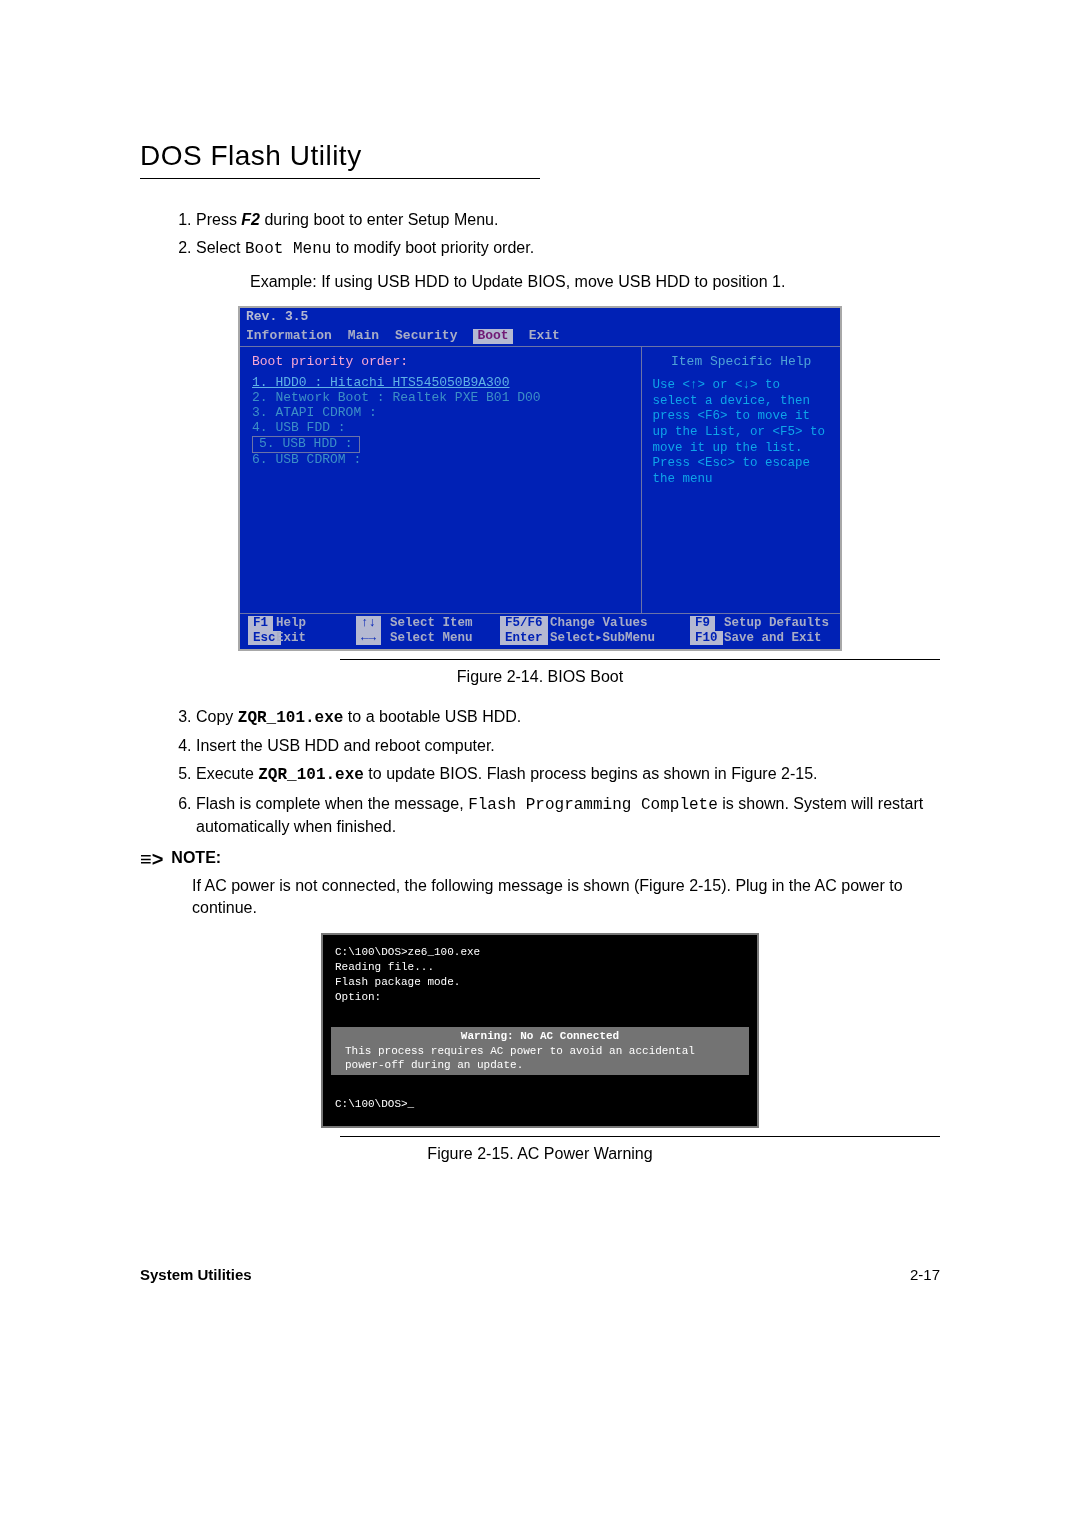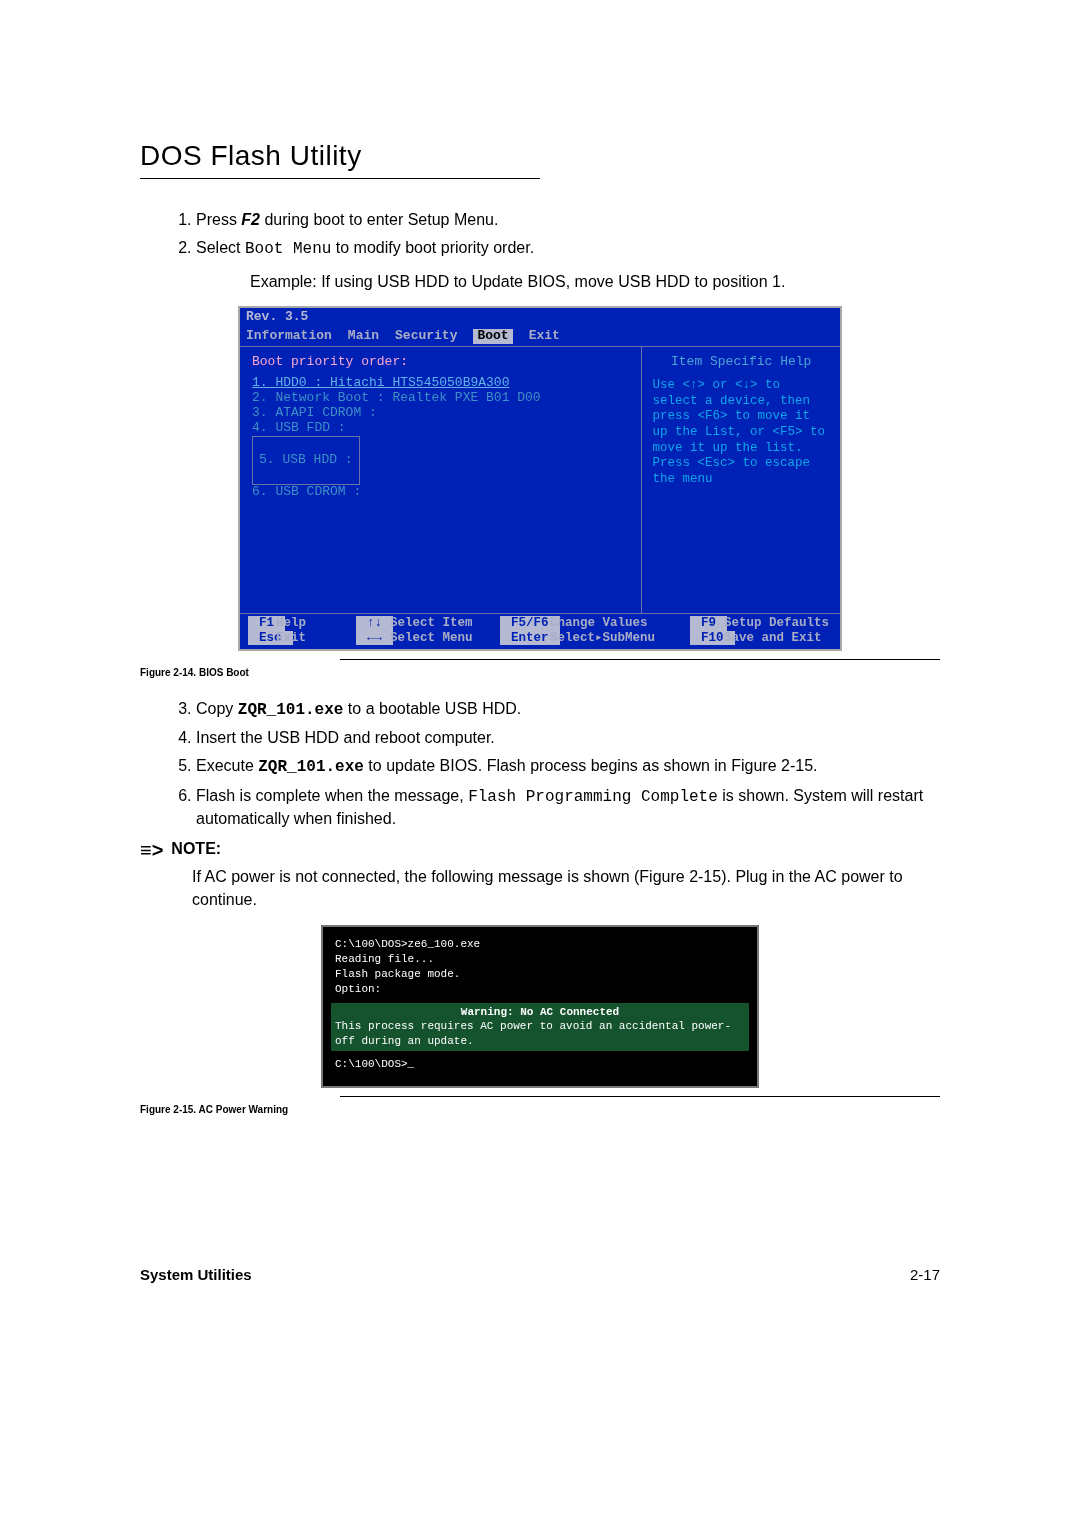--- a/index.html
+++ b/index.html
@@ -58,38 +58,38 @@
   .bios-menu {
     background: #0021b5;
     color: #a8adc6;
     padding: 2px 6px;
     font-weight: bold;
     display: flex;
     gap: 16px;
   }
   .bios-menu .sel {
     background: #b5b9d2;
-    color: #000000;
+    color: #701a75;
     padding: 0 4px;
   }
   .bios-body {
     display: flex;
     border-top: 1px solid #6a73a8;
   }
   .bios-left {
     flex: 1 1 68%;
     padding: 8px 12px;
     border-right: 1px solid #6a73a8;
     color: #6f9fd6;
     min-height: 250px;
   }
   .bios-left .label { color: #f9a8d4; margin-bottom: 6px; }
   .bios-left .dev { color: #3c8fc7; }
   .bios-left .dev.hl { color: #5fb2e6; text-decoration: underline; }
-  .bios-left .boxed { display: inline-block; border: 1px solid #6a73a8; padding: 16px 6px; }
+  .bios-left .boxed { display: inline-block; border: 1px solid #6a73a8; padding: 0 6px; }
   .bios-right {
     flex: 1 1 32%;
     padding: 8px 10px;
     color: #4fa3d6;
   }
   .bios-right .hdr { color: #4fa3d6; text-align: center; margin-bottom: 8px; }
   .bios-right .help { color: #0ea5e9; font-size: 12.5px; line-height: 1.25; }
   .bios-footer {
     border-top: 1px solid #6a73a8;
     background: #0021b5;
@@ -97,57 +97,57 @@
     font-weight: bold;
     display: grid;
     grid-template-columns: 28px 80px 34px 110px 50px 140px 34px 1fr;
     row-gap: 0;
     color: #a8adc6;
     font-size: 12.5px;
   }
   .bios-footer .keytag {
     background: #b5b9d2;
     color: #0021b5;
-    padding: 0 11px;
+    padding: 0 5px;
     display: inline-block;
   }
   .fig-rule {
     width: 600px;
     border: none;
     border-top: 1px solid #000;
     margin: 8px 0 6px auto;
     margin-left: 200px;
   }
   .fig-cap {
-    text-align: left;
-    font-weight: bold;
-    font-size: 10px;
+    text-align: center;
+    font-weight: normal;
+    font-size: 16px;
     margin-bottom: 18px;
   }
   .note-row { display: flex; align-items: flex-start; gap: 8px; margin-top: 8px; margin-bottom: 6px; }
   .note-icon { font-size: 20px; font-weight: bold; line-height: 1; }
   .note-label { font-weight: bold; font-size: 16px; }
   .note-body { margin-left: 52px; font-size: 16px; line-height: 1.4; margin-bottom: 14px; }
   
   .dosbox {
     width: 410px;
     margin: 0 auto 6px auto;
     background: #000;
     color: #fff;
     font-family: "Courier New", monospace;
     font-size: 11px;
     padding: 10px 12px 14px 12px;
     border: 2px solid #777;
     line-height: 1.35;
   }
   .dosbox .warn {
-    background: #14532d;
+    background: #737373;
     color: #fff;
-    padding: 2px 4px;
-    margin: 6px -4px;
+    padding: 2px 14px;
+    margin: 22px -4px;
   }
   .dosbox .warn .title { text-align: center; font-weight: bold; }
   .page-footer {
     position: absolute;
     left: 140px; right: 140px; bottom: 44px;
     display: flex; justify-content: space-between;
     font-size: 15px;
   }
   .page-footer .left { font-weight: bold; }
 </style>

